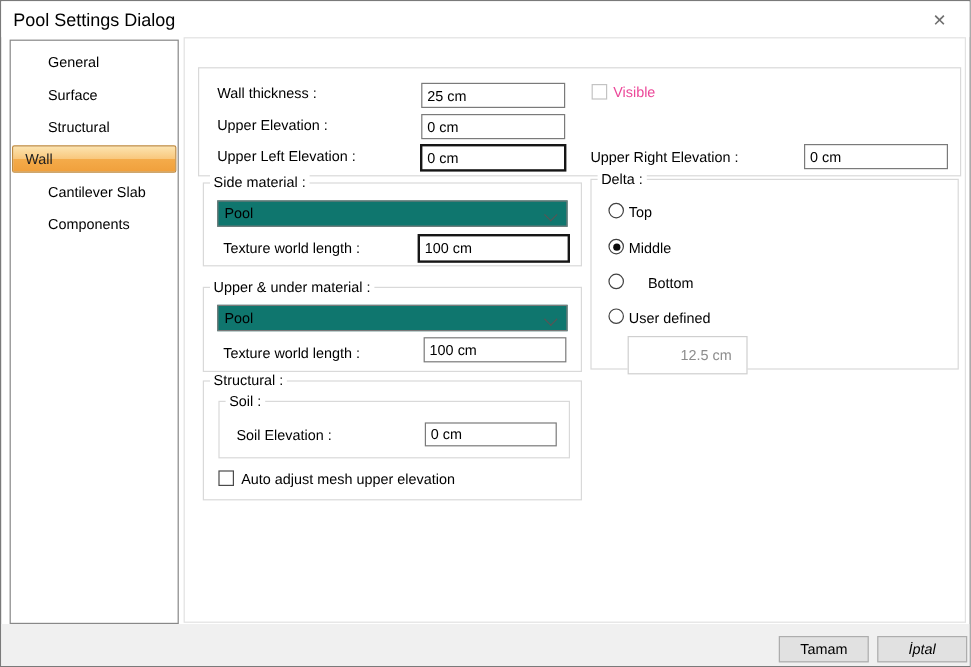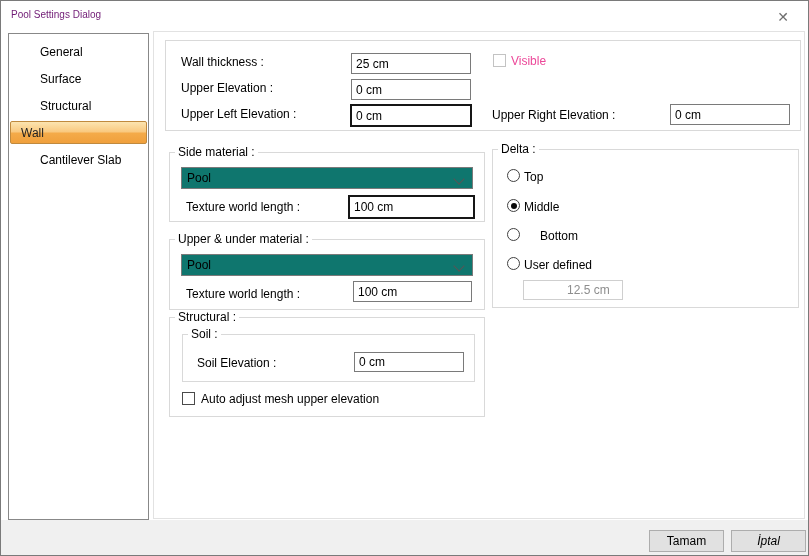--- a/index.html
+++ b/index.html
@@ -1,20 +1,20 @@
 <!DOCTYPE html>
 <html><head>
 <meta charset="utf-8">
 <style>
   html,body{margin:0;padding:0;background:#fff;}
   body{font-family:"Liberation Sans","DejaVu Sans",sans-serif;font-size:12px;color:#000;}
   .dialog{position:relative;width:809px;height:556px;box-sizing:border-box;
           border:1px solid #7a7a7a;background:#fff;overflow:hidden;}
   .titlebar{position:absolute;left:0;top:0;right:0;height:30px;background:#fff;}
-  .title{position:absolute;left:10px;top:8px;font-size:10px;color:#701a75;}
+  .title{position:absolute;left:10px;top:8px;font-size:15px;color:#000000;}
   .close{position:absolute;left:768px;top:4px;width:28px;height:24px;display:flex;
          align-items:center;justify-content:center;color:#6f6f6f;font-size:14px;cursor:default;}
   .sidebar{position:absolute;left:7px;top:32px;width:141px;height:487px;box-sizing:border-box;
            border:1px solid #888;background:#fff;padding-top:4px;}
   .side-item{height:27px;display:flex;align-items:center;padding-left:31px;box-sizing:border-box;color:#000;}
   .side-item.selected{height:23px;margin:2px 1px;padding-left:10px;border:1px solid #c08a3e;border-radius:2px;
       background:linear-gradient(to bottom,#fce4b0 0%,#f9c87e 48%,#f4ab4a 52%,#f0a03c 100%);color:#222;}
   .main{position:absolute;left:152px;top:30px;width:652px;height:488px;box-sizing:border-box;
         border:1px solid #e2e2e2;background:#fff;}
   .group{position:absolute;box-sizing:border-box;border:1px solid #d9d9d9;background:#fff;}
@@ -49,25 +49,26 @@
     <span class="title">Pool Settings Dialog</span>
     <span class="close">✕</span>
   </div>
 
   <div class="sidebar">
     <div class="side-item">General</div>
     <div class="side-item">Surface</div>
     <div class="side-item">Structural</div>
     <div class="side-item selected">Wall</div>
     <div class="side-item">Cantilever Slab</div>
+    <div class="side-item">Components</div>
   </div>
 
   <div class="main">
 
-    <div class="group" style="left:11px;top:8px;width:636px;height:91px;">
+    <div class="group" style="left:11px;top:24px;width:636px;height:91px;">
       <span class="lbl" style="left:15px;top:14px;">Wall thickness :</span>
       <input class="txt" style="left: 185px; top: 12px; width: 120px; height: 21px;" value="25 cm">
       <span class="lbl" style="left:15px;top:40px;">Upper Elevation :</span>
       <input class="txt" style="left: 185px; top: 38px; width: 120px; height: 21px;" value="0 cm">
       <span class="lbl" style="left:15px;top:66px;">Upper Left Elevation :</span>
       <input class="txt focused" style="left: 184px; top: 63px; width: 122px; height: 23px;" value="0 cm">
 
       <span class="cb dis" style="left:327px;top:13px;"></span>
       <span class="lbl dis" style="left:345px;top:13px;">Visible</span>
 
@@ -109,21 +110,21 @@
     <div class="group" style="left:338px;top:117px;width:307px;height:159px;">
       <span class="legend">Delta :</span>
       <span class="radio" style="left:14px;top:19px;"></span>
       <span class="lbl" style="left:31px;top:20px;">Top</span>
       <span class="radio checked" style="left:14px;top:49px;"></span>
       <span class="lbl" style="left:31px;top:50px;">Middle</span>
       <span class="radio" style="left:14px;top:78px;"></span>
       <span class="lbl" style="left:31px;top:79px;margin-left:16px;">Bottom</span>
       <span class="radio" style="left:14px;top:107px;"></span>
       <span class="lbl" style="left:31px;top:108px;">User defined</span>
-      <input class="txt dis" style="left: 30px; top: 130px; width: 100px; height: 20px; padding-left: 43px;" disabled="" value="12.5 cm">
+      <input class="txt dis" style="left: 30px; top: 130px; width: 100px; height: 32px; padding-left: 43px;" disabled="" value="12.5 cm">
     </div>
 
   </div>
 
   <div class="footer"></div>
   <div class="btn" style="left:648px;top:529px;">Tamam</div>
   <div class="btn" style="left:730px;top:529px;font-style:italic;">İptal</div>
 
 </div>
 

